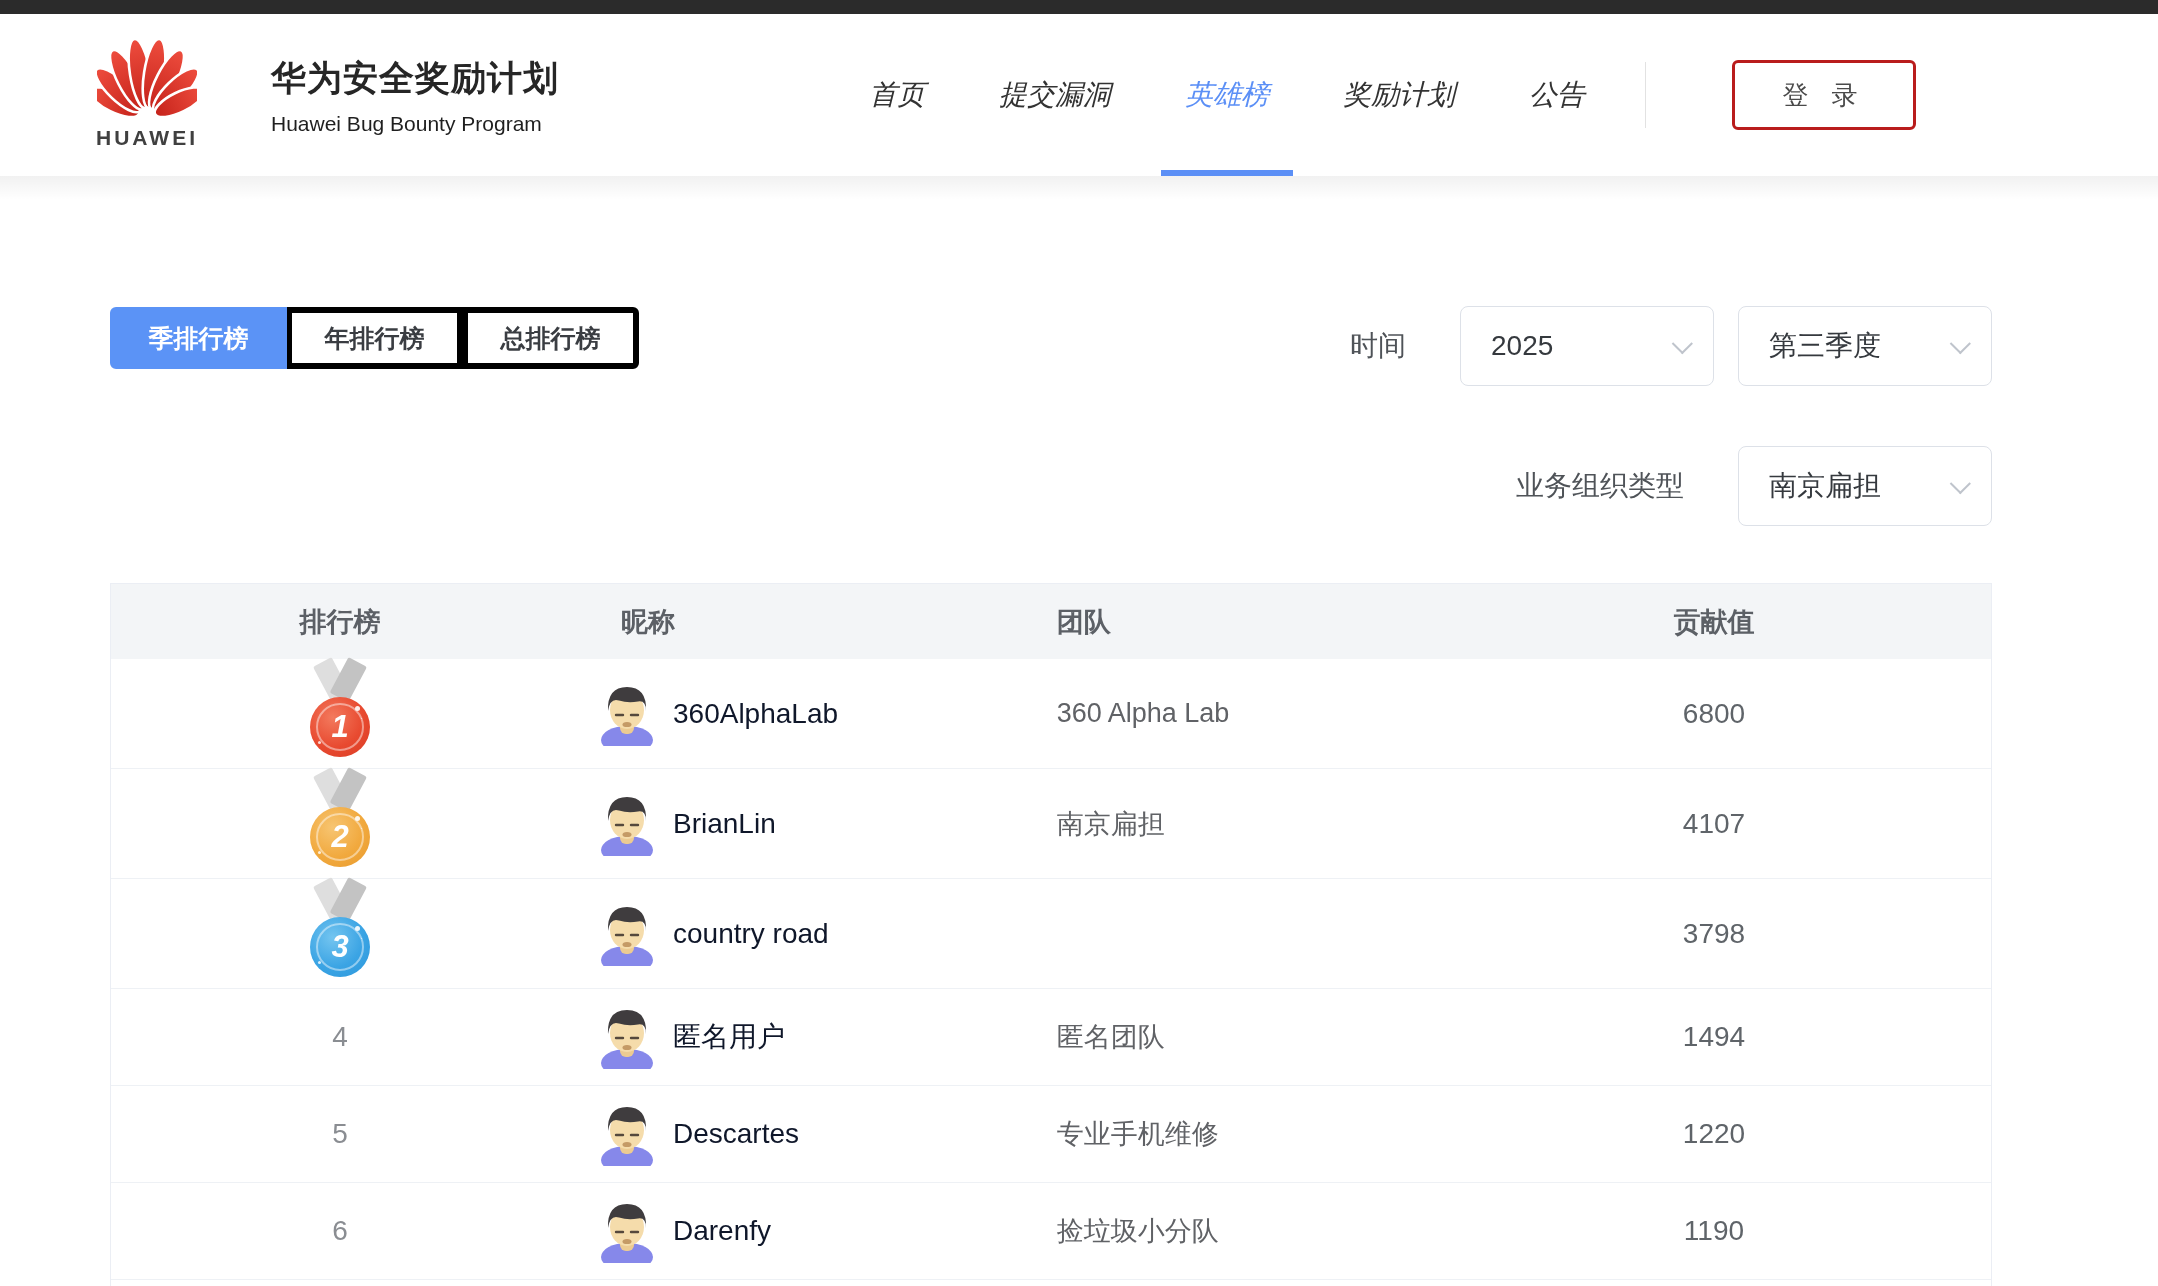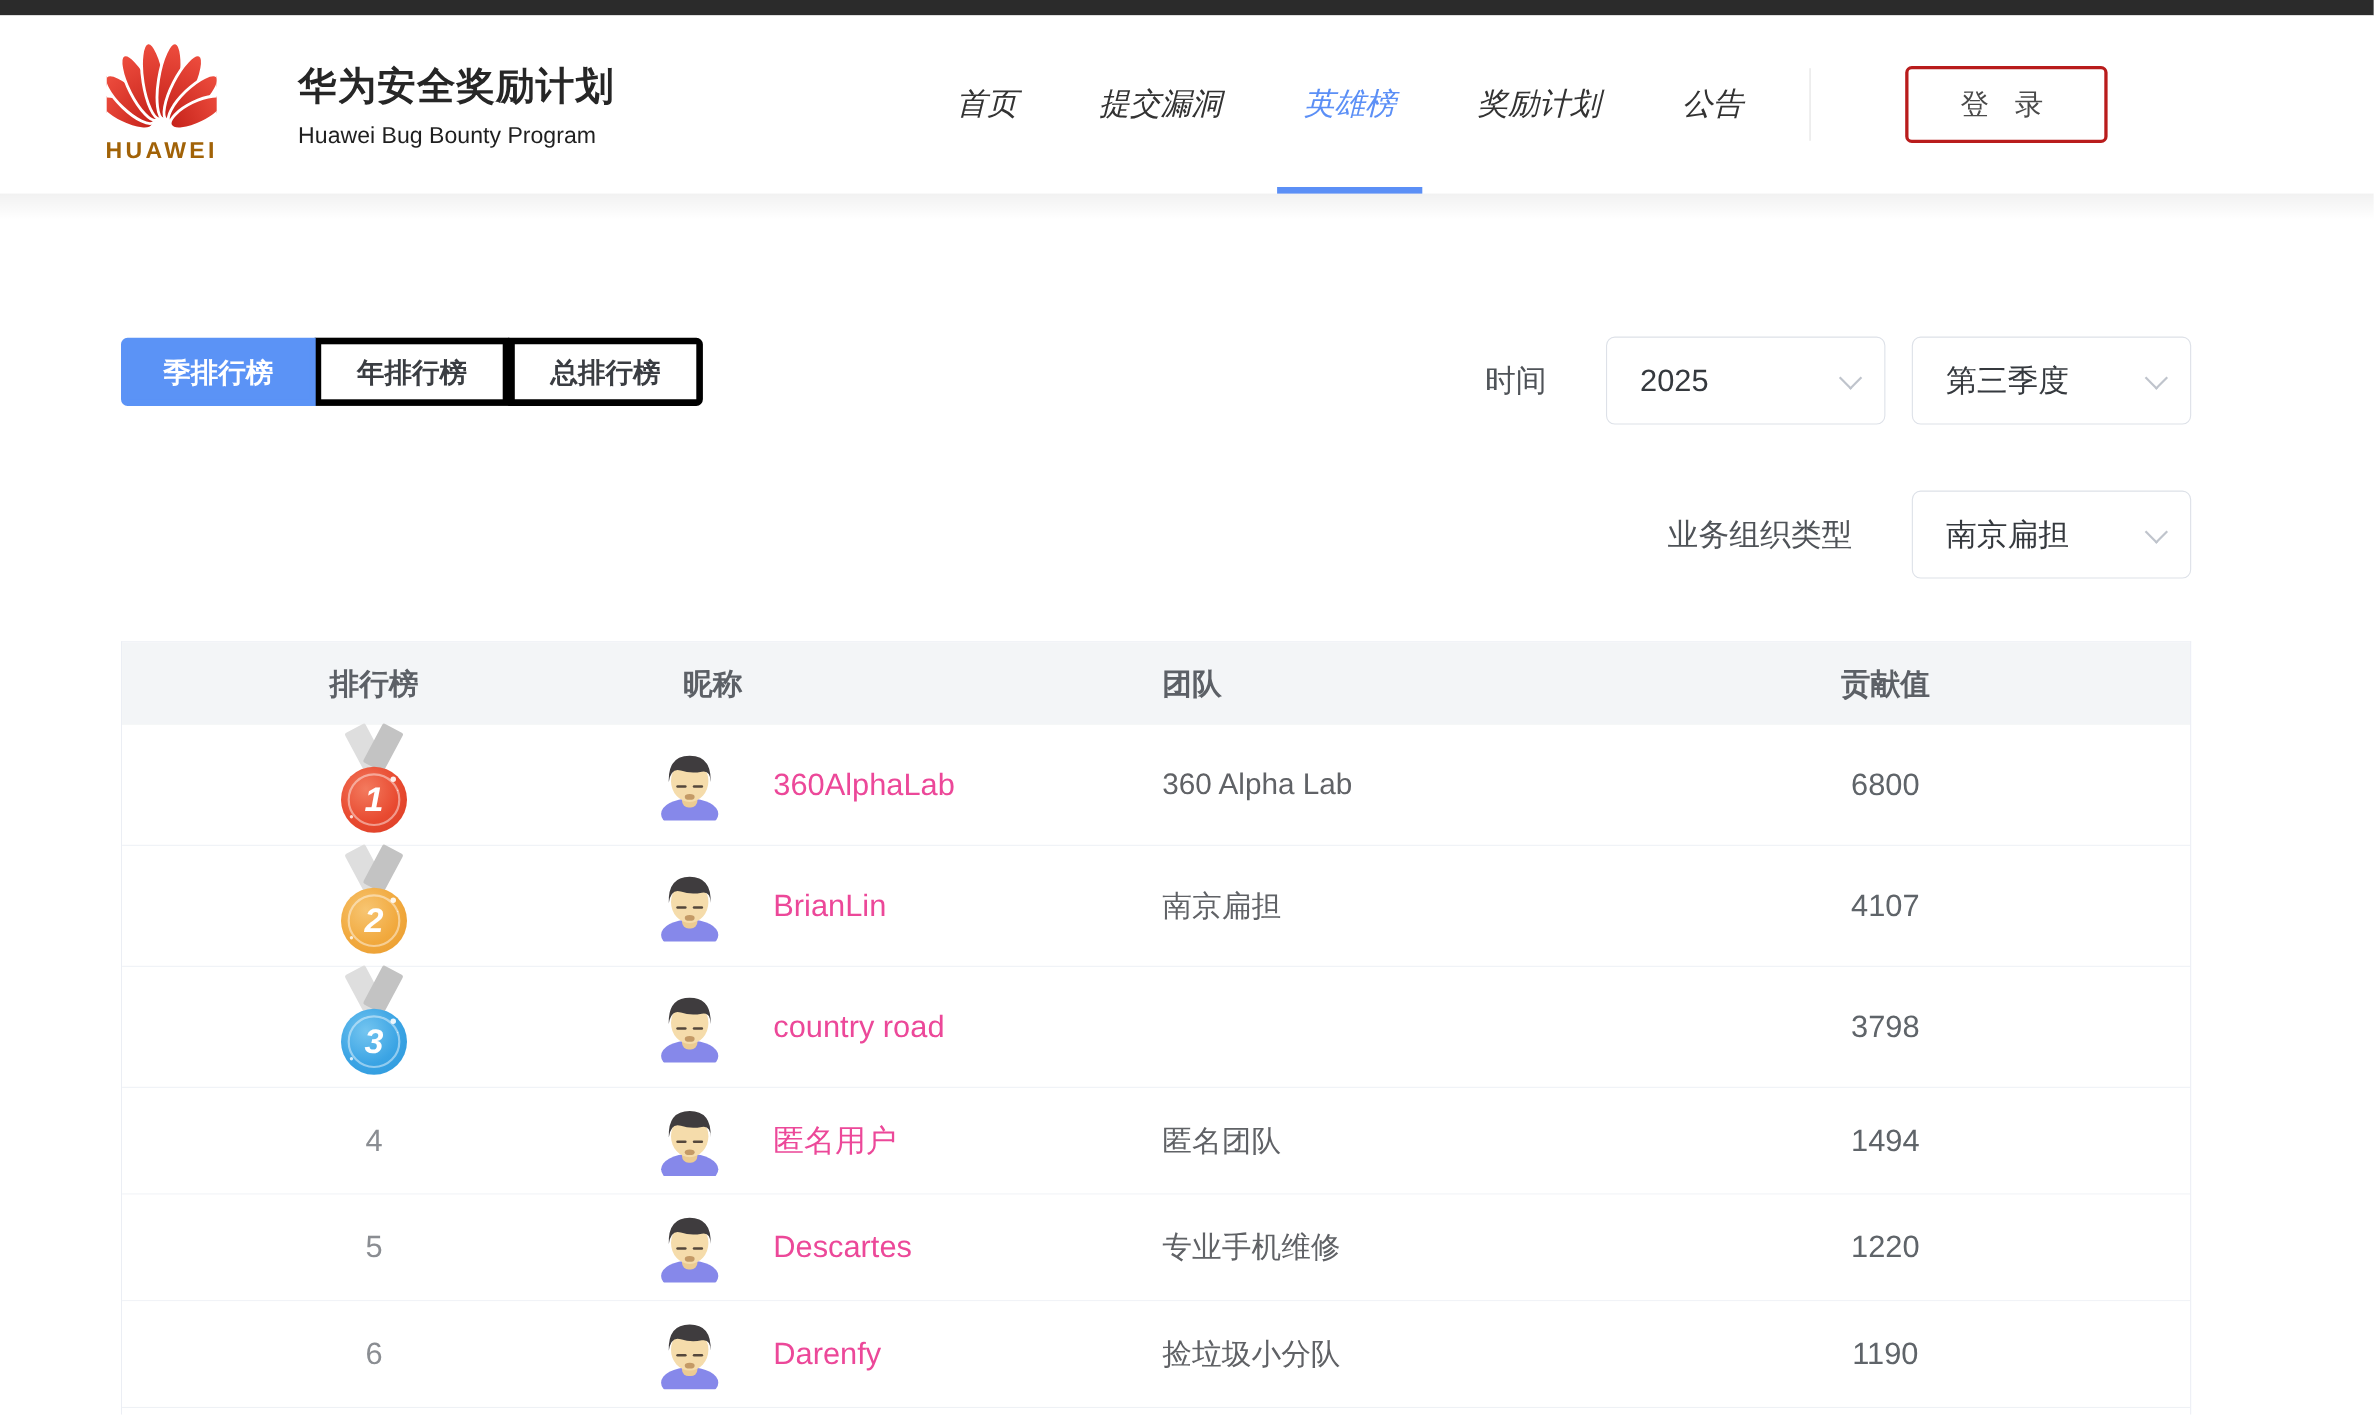--- a/index.html
+++ b/index.html
@@ -11,21 +11,21 @@
 
   
   .header { position:relative; height:162px; background:#fff;
     display:flex; align-items:center; padding:0 242px 0 95px; }
   .header::after { content:""; position:absolute; top:100%; left:0; right:0; height:24px;
     background:linear-gradient(rgba(0,0,0,0.055), rgba(0,0,0,0)); pointer-events:none; }
 
   .brand { display:flex; align-items:center; }
   .logo { width:104px; display:flex; flex-direction:column; align-items:center; }
   .logo svg { width:100px; height:82px; display:block; }
-  .logo-word { margin-top:4px; font-size:21px; font-weight:700; letter-spacing:3px; color:#a16207; }
+  .logo-word { margin-top:4px; font-size:21px; font-weight:700; letter-spacing:3px; color:#404040; }
 
   .brand-text { margin-left:72px; }
   .brand-title { font-size:35px; font-weight:600; color:#262626; letter-spacing:1px; }
   .brand-sub { margin-top:10px; font-size:21px; color:#1f1f1f; }
 
   .nav { margin-left:auto; display:flex; align-items:stretch; gap:74px; height:100%; }
   .nav-item { position:relative; display:flex; align-items:center; font-size:28px;
     color:#333; cursor:pointer;font-style:italic; }
   .nav-item.active { color:#5b8ff6; }
   .nav-item.active::after { content:""; position:absolute; left:-24px; right:-24px;
@@ -71,21 +71,21 @@
 
   .col-rank  { width:25%; display:flex; justify-content:center; align-items:center; }
   .col-nick  { width:24%; display:flex; align-items:center; padding-left:26px; }
   .col-team  { width:28.5%; padding-left:48px; }
   .col-value { width:20%; text-align:center; }
 
   .head .col-nick { padding-left:52px; }
   .hcell { font-size:27px; font-weight:700; color:#5c6066; }
 
   .rank-num { font-size:28px; color:#8a8d92; }
-  .nick-name { margin-left:44px; font-size:28px; color:#ec4899; }
+  .nick-name { margin-left:14px; font-size:28px; color:#0f172a; }
   .team-name { font-size:27px; color:#606266; }
   .value-num { font-size:28px; color:#5f6469; }
 
   .avatar { width:64px; height:64px; flex:0 0 64px; }
   .avatar svg { width:64px; height:64px; display:block; }
 
   
   .medal { position:relative; width:70px; height:94px; }
   .medal .strap-l, .medal .strap-r { position:absolute; top:0; width:21px; height:40px; }
   .medal .strap-l { left:8px;  background:#dedede; transform:rotate(-28deg); transform-origin:top left; border-radius:2px; }

